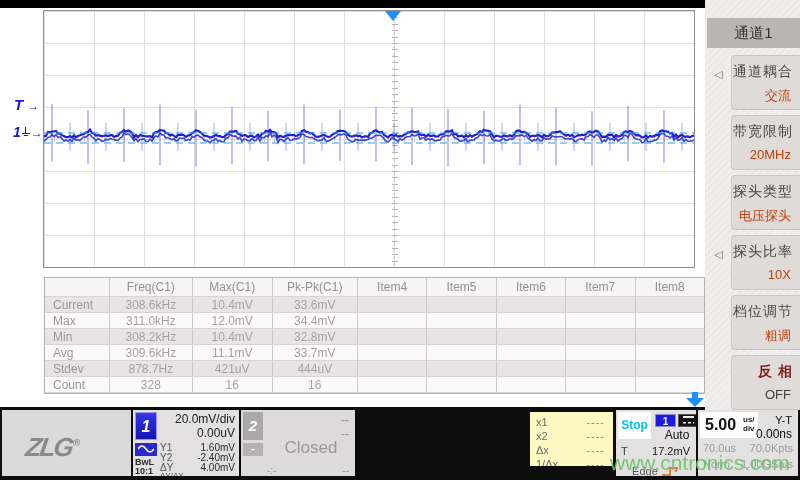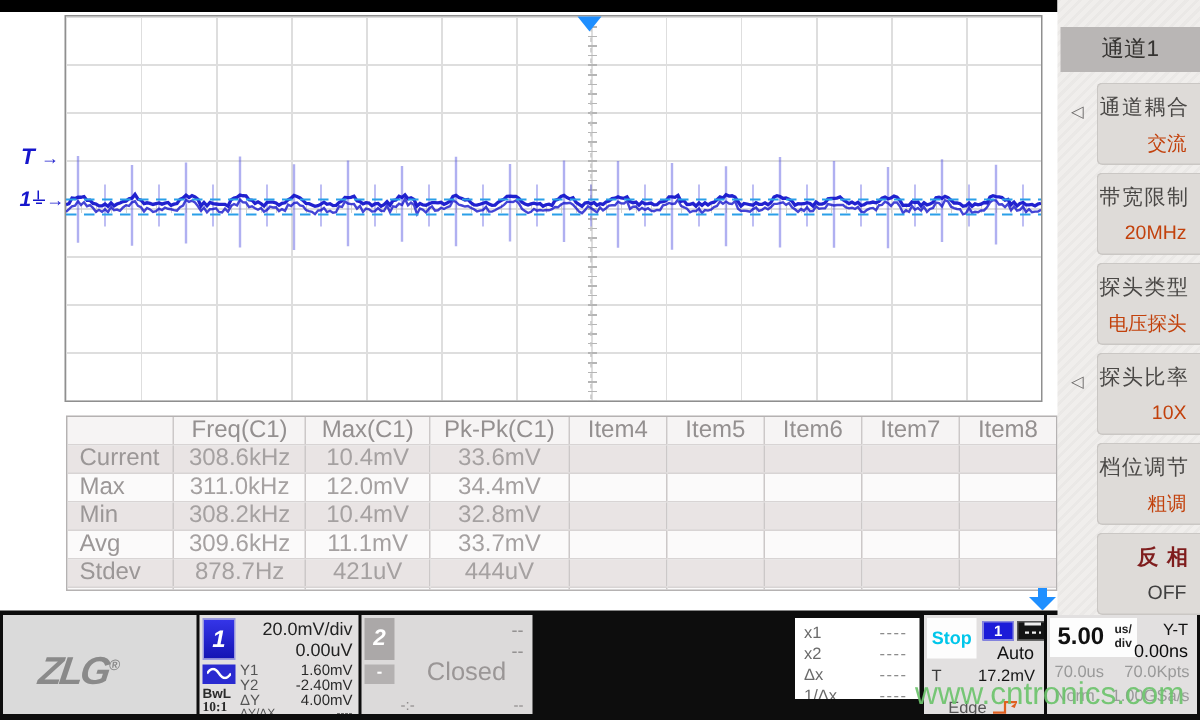--- a/index.html
+++ b/index.html
@@ -33,21 +33,21 @@
   .trig-level{left:14px;top:96px;font-size:15px;}
   .ch-marker{left:13px;top:124px;font-size:14px;}
   .marker .arr{font-style:normal;font-size:12px;}
   .gnd{display:inline-block;position:relative;width:8px;height:10px;margin:0 1px;}
   .gnd i{position:absolute;left:3px;top:0;width:1px;height:6px;background:#1616cc;}
   .gnd b{position:absolute;left:0;top:6px;width:8px;height:1px;background:#1616cc;}
   .gnd s{position:absolute;left:2px;top:8px;width:4px;height:1px;background:#1616cc;}
   
   .mtable{position:absolute;left:44px;top:277px;width:659px;height:115px;overflow:hidden;
     border:1px solid #b5b2b2;background:#fbfafa;}
-  .mtable table{border-collapse:collapse;table-layout:fixed;font-size:16px;}
+  .mtable table{border-collapse:collapse;table-layout:fixed;font-size:12px;}
   .mtable th,.mtable td{border-left:1px solid #ccc8c8;border-bottom:1px solid #d8d4d4;
     padding:0 8px;white-space:nowrap;overflow:hidden;font-weight:normal;}
   .mtable th{height:18px;color:#949090;text-align:center;background:#f6f4f4;}
   .mtable td{height:15px;color:#a5a1a1;text-align:center;}
   .mtable td.rowlabel{text-align:left;color:#9b9797;}
   .mtable tr.shade td{background:#e9e4e4;}
   .mtable th:first-child,.mtable td:first-child{border-left:none;}
   
   .scroll-arrow{position:absolute;left:685px;top:392px;}
   
@@ -68,21 +68,21 @@
   .line{position:absolute;color:#222;font-size:12px;text-align:right;}
   .kv{position:absolute;font-size:10px;color:#222;}
   .kv .k{position:absolute;left:0;color:#555;}
   .kv .v{position:absolute;right:0;text-align:right;color:#2a2a2a;}
   .b2{left:2px;top:2px;width:20px;height:28px;background:#aBA8a8;background:#aba8a8;
       font-size:15px;line-height:28px;}
   .bminus{left:2px;top:33px;width:20px;height:13px;background:#b4b1b1;font-size:11px;line-height:11px;font-style:normal;}
   .dim{color:#8f8c8c;}
   .closed-txt{position:absolute;left:30px;top:28px;width:80px;text-align:center;
     font-size:17px;color:#9a9696;}
-  .cursor-panel{left:530px;top:5px;height:54px;width:83px;background:#ffffff;}
+  .cursor-panel{left:530px;top:5px;height:54px;width:83px;background:#fef9c3;}
   .crow{position:absolute;left:6px;right:8px;font-size:11px;color:#6a6a6a;}
   .crow .cv{position:absolute;right:0;color:#8c8c8c;letter-spacing:1px;}
   .trig-panel{left:616px;width:80px;}
   .stop-box{position:absolute;left:2px;top:2px;width:33px;height:27px;background:#fdfdfd;
     text-align:center;line-height:27px;font-size:12px;font-weight:bold;color:#00c6ea;}
   .tb-badge{position:absolute;top:4px;width:21px;height:13px;font-size:10px;line-height:13px;
     text-align:center;color:#fff;font-weight:bold;}
   .tb1{left:39px;background:#1c1cd8;border:1px solid #8888dd;box-sizing:border-box;}
   .tbdc{left:62px;background:#141414;border:1px solid #555;box-sizing:border-box;}
   .dcicon{display:inline-block;width:11px;height:7px;border-top:2px solid #efefef;
@@ -275,21 +275,21 @@
     </div>
 
     <div class="panel ch1-panel">
       <div class="badge b1">1</div>
       <div class="bwave" style="position:absolute;">
         <svg width="16" height="8" viewBox="0 0 16 8">
             <path d="M0 4 Q4 -2 8 4 T16 4" stroke="#fff" stroke-width="1.6" fill="none"></path>
           </svg>
       </div>
       <div class="btxt" style="top:47px;">BwL</div>
-      <div class="btxt" style="top:56px;font-family:Liberation Serif, serif;">10:1</div>
+      <div class="btxt" style="top:56px;">10:1</div>
       <div class="line" style="left:26px;right:4px;top:2px;">20.0mV/div</div>
       <div class="line" style="left:26px;right:4px;top:16px;">0.00uV</div>
       <div class="kv" style="left:27px;right:4px;top:32px;">
           <span class="k">Y1</span>
           <span class="v">1.60mV</span>
         </div>
       <div class="kv" style="left:27px;right:4px;top:42px;">
           <span class="k">Y2</span>
           <span class="v">-2.40mV</span>
         </div>

